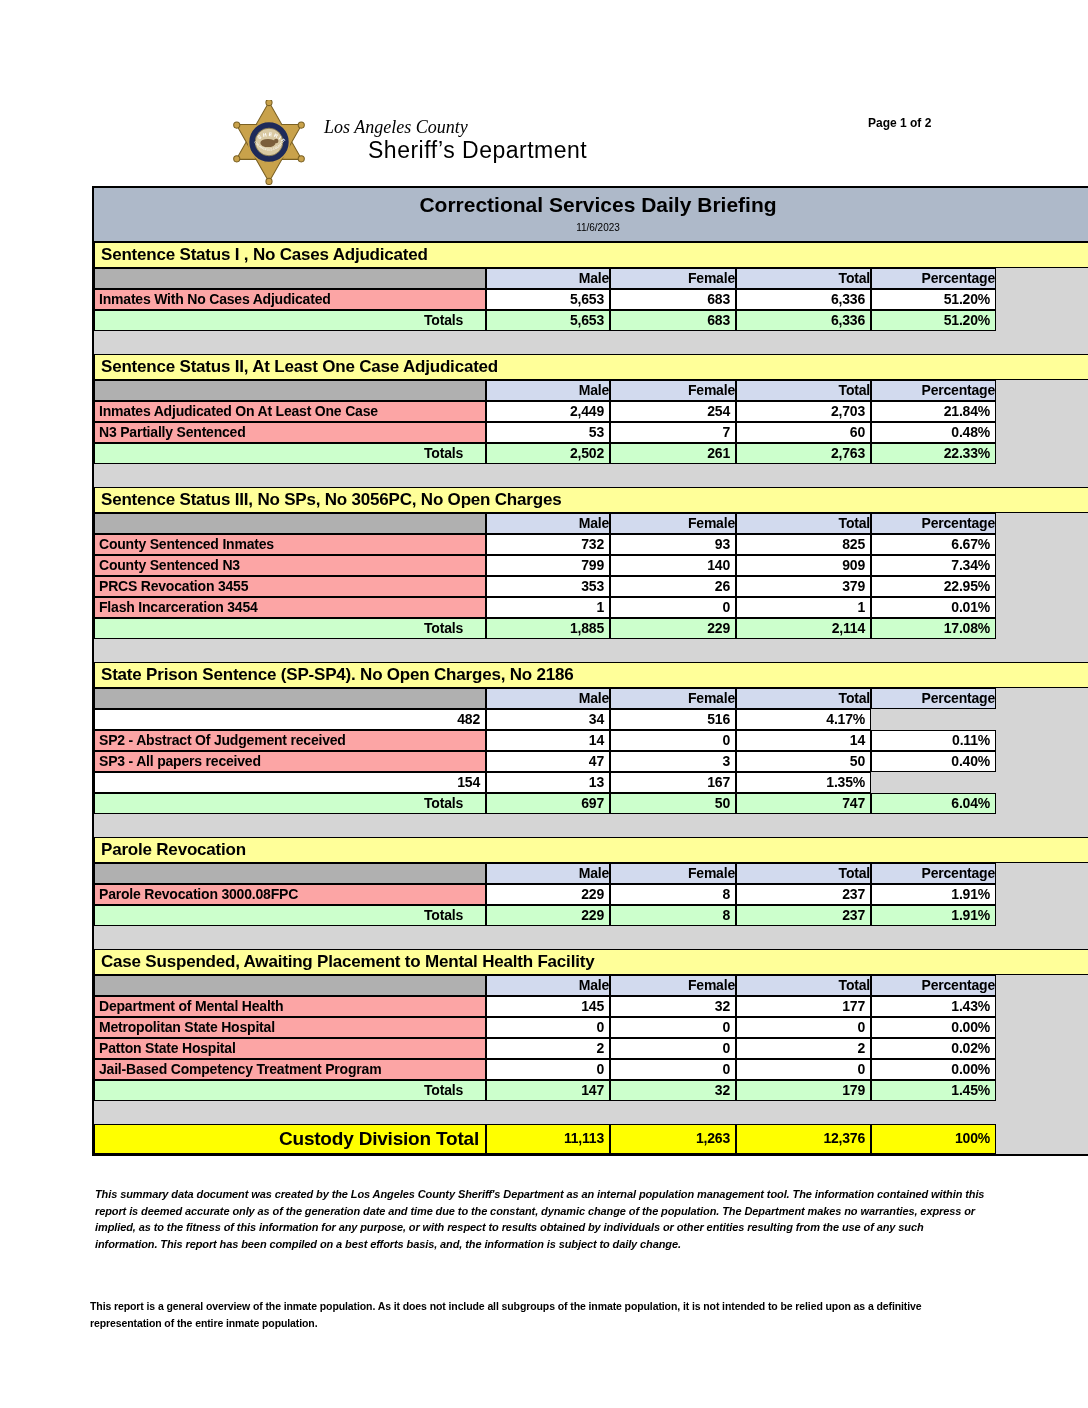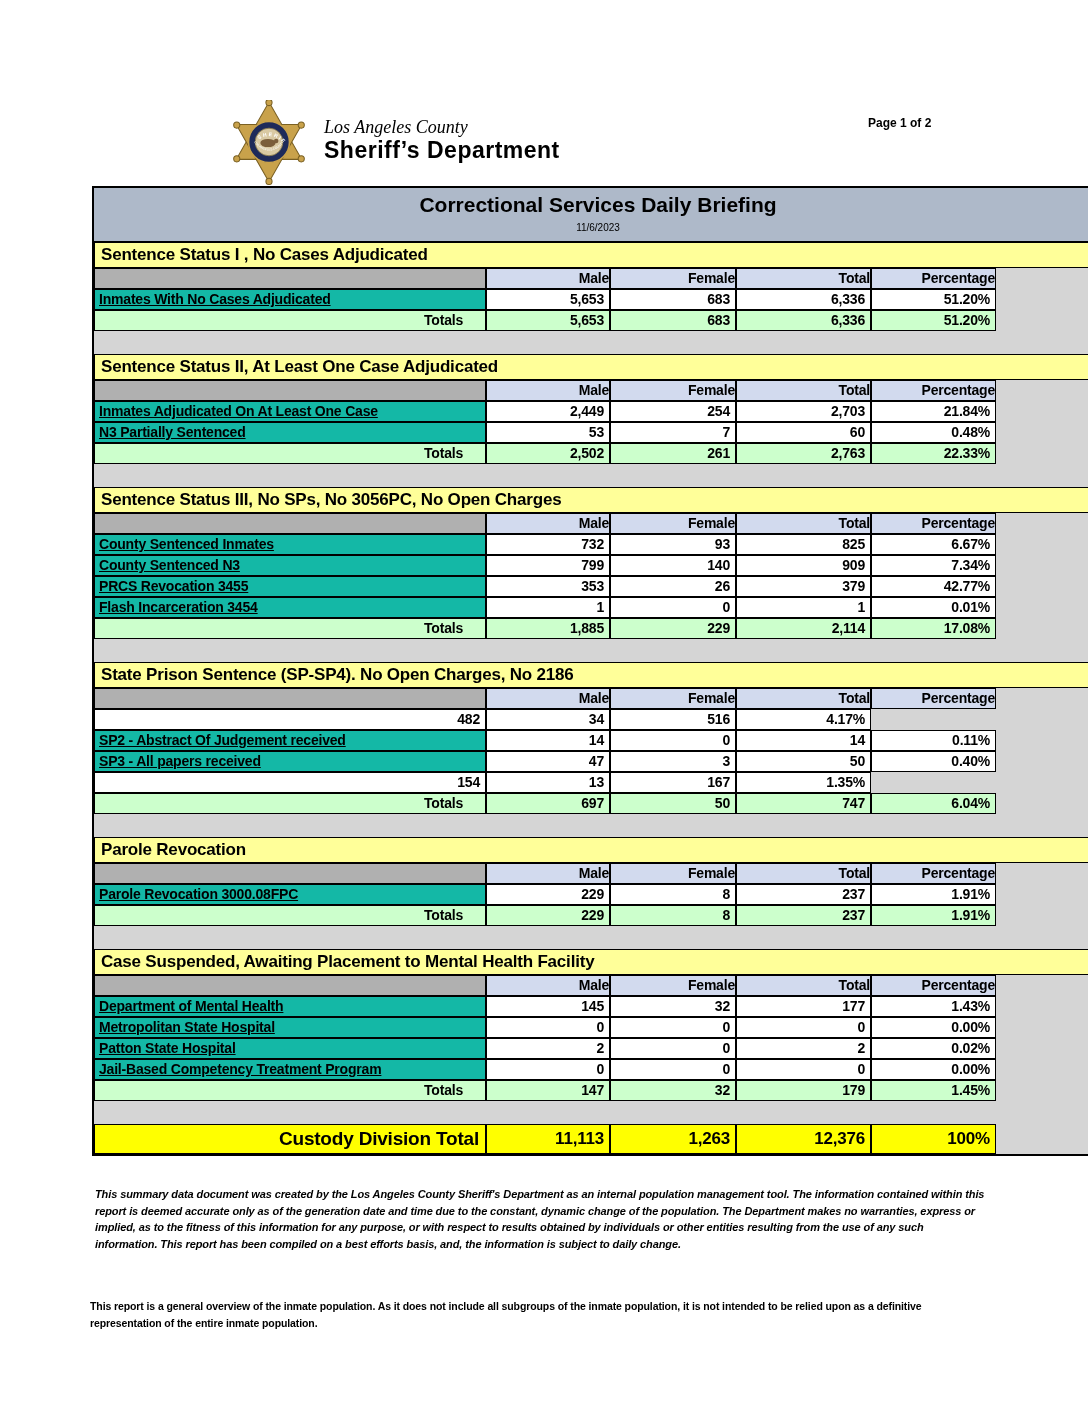--- a/index.html
+++ b/index.html
@@ -6,21 +6,21 @@
   body{
     width:1088px;min-height:1408px;background:#ffffff;
     font-family:"Liberation Sans","DejaVu Sans",sans-serif;color:#000;
     -webkit-font-smoothing:antialiased;
   }
   
   .page-header{position:relative;height:186px;}
   .badge{position:absolute;left:228px;top:100px;}
   .logo-text{position:absolute;left:324px;top:118px;line-height:1.05;}
   .logo-county{font-family:"Liberation Serif","DejaVu Serif",serif;font-style:italic;font-size:18px;}
-  .logo-dept{font-size:23px;font-weight:bold;letter-spacing:.5px;margin-top:1px;}
+  .logo-dept{font-size:23px;font-weight:normal;letter-spacing:.5px;margin-top:1px;margin-left:44px;}
   .page-num{position:absolute;left:868px;top:116px;font-size:12px;font-weight:bold;}
 
   
   .report{
     margin-left:92px;width:1012px;box-sizing:border-box;
     border:2px solid #000;background:var(--gray-gap,#D5D5D5);
   }
   .title-bar{
     background:var(--titlebar,#AEB9C9);border-bottom:1px solid #000;
     height:54px;text-align:center;box-sizing:border-box;padding-top:3px;
@@ -34,27 +34,27 @@
     font-size:17px;font-weight:bold;height:26px;line-height:23px;padding-left:6px;
     letter-spacing:-.2px;
   }
   .grid{display:grid;grid-template-columns:392px 124px 126px 135px 125px;}
   .cell{
     box-sizing:border-box;border:1px solid #000;height:21px;line-height:18px;
     font-size:14px;font-weight:bold;overflow:hidden;white-space:nowrap;letter-spacing:-.2px;
   }
   .hdr-label{background:var(--gray-cell,#B0B0B0);border-color:#000;}
   .col-h{background:var(--lavender,#D2DAEE);text-align:right;}
-  .label{background:#14b8a6;padding-left:4px;text-decoration:underline;}
+  .label{background:#fca5a5;padding-left:4px;}
   .num{background:#fff;text-align:right;padding-right:5px;}
   .totals .cell{background:var(--green-totals,#CCFFCC);}
   .tlabel{text-align:right;padding-right:22px;}
 
   .grand{margin-top:0;}
-  .grand .cell{background:var(--yellow-bright,#FFFF00);height:30px;line-height:27px;font-size:17px;}
+  .grand .cell{background:var(--yellow-bright,#FFFF00);height:30px;line-height:27px;font-size:14px;}
   .grand .glabel{text-align:right;padding-right:6px;font-size:19px;}
 
   
   .disclaimer{
     margin:30px 0 0 95px;width:893px;font-size:11px;font-style:italic;font-weight:600;
     line-height:1.5;letter-spacing:-.1px;
   }
   .overview{
     margin:46px 0 0 90px;width:900px;font-size:10.5px;font-weight:700;
     line-height:1.6;letter-spacing:-.1px;
@@ -182,21 +182,21 @@
           <div class="cell num">799</div>
           <div class="cell num">140</div>
           <div class="cell num">909</div>
           <div class="cell num">7.34%</div>
         </div>
         <div class="grid">
           <div class="cell label">PRCS Revocation 3455</div>
           <div class="cell num">353</div>
           <div class="cell num">26</div>
           <div class="cell num">379</div>
-          <div class="cell num">42.77%</div>
+          <div class="cell num">22.95%</div>
         </div>
         <div class="grid">
           <div class="cell label">Flash Incarceration 3454</div>
           <div class="cell num">1</div>
           <div class="cell num">0</div>
           <div class="cell num">1</div>
           <div class="cell num">0.01%</div>
         </div>
         <div class="grid totals">
           <div class="cell tlabel">Totals</div>

